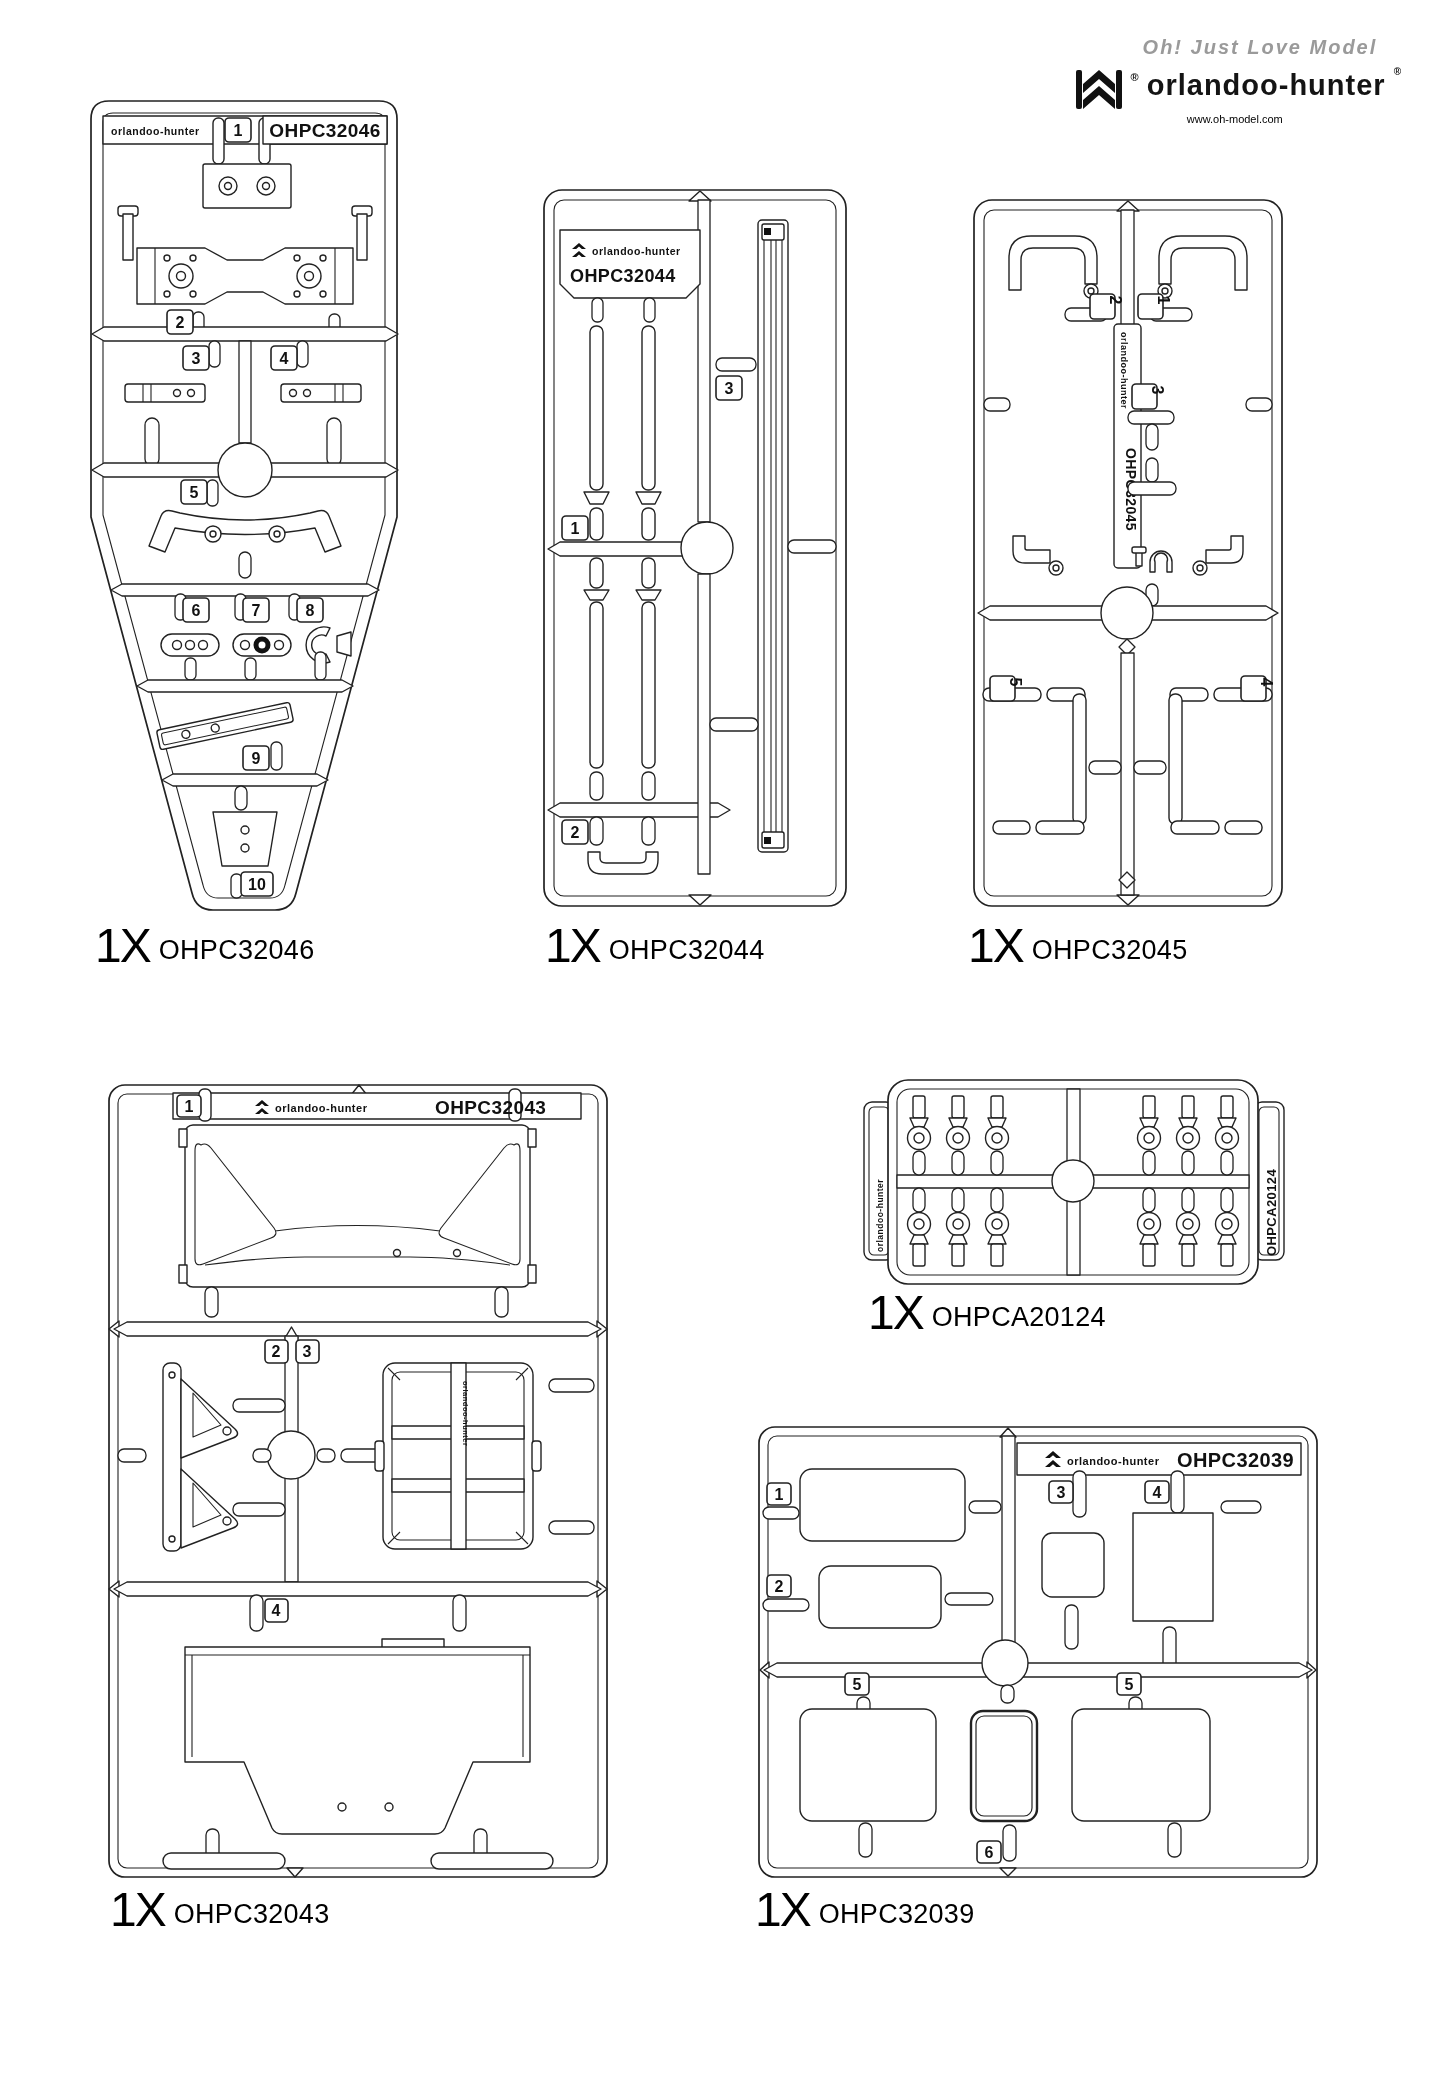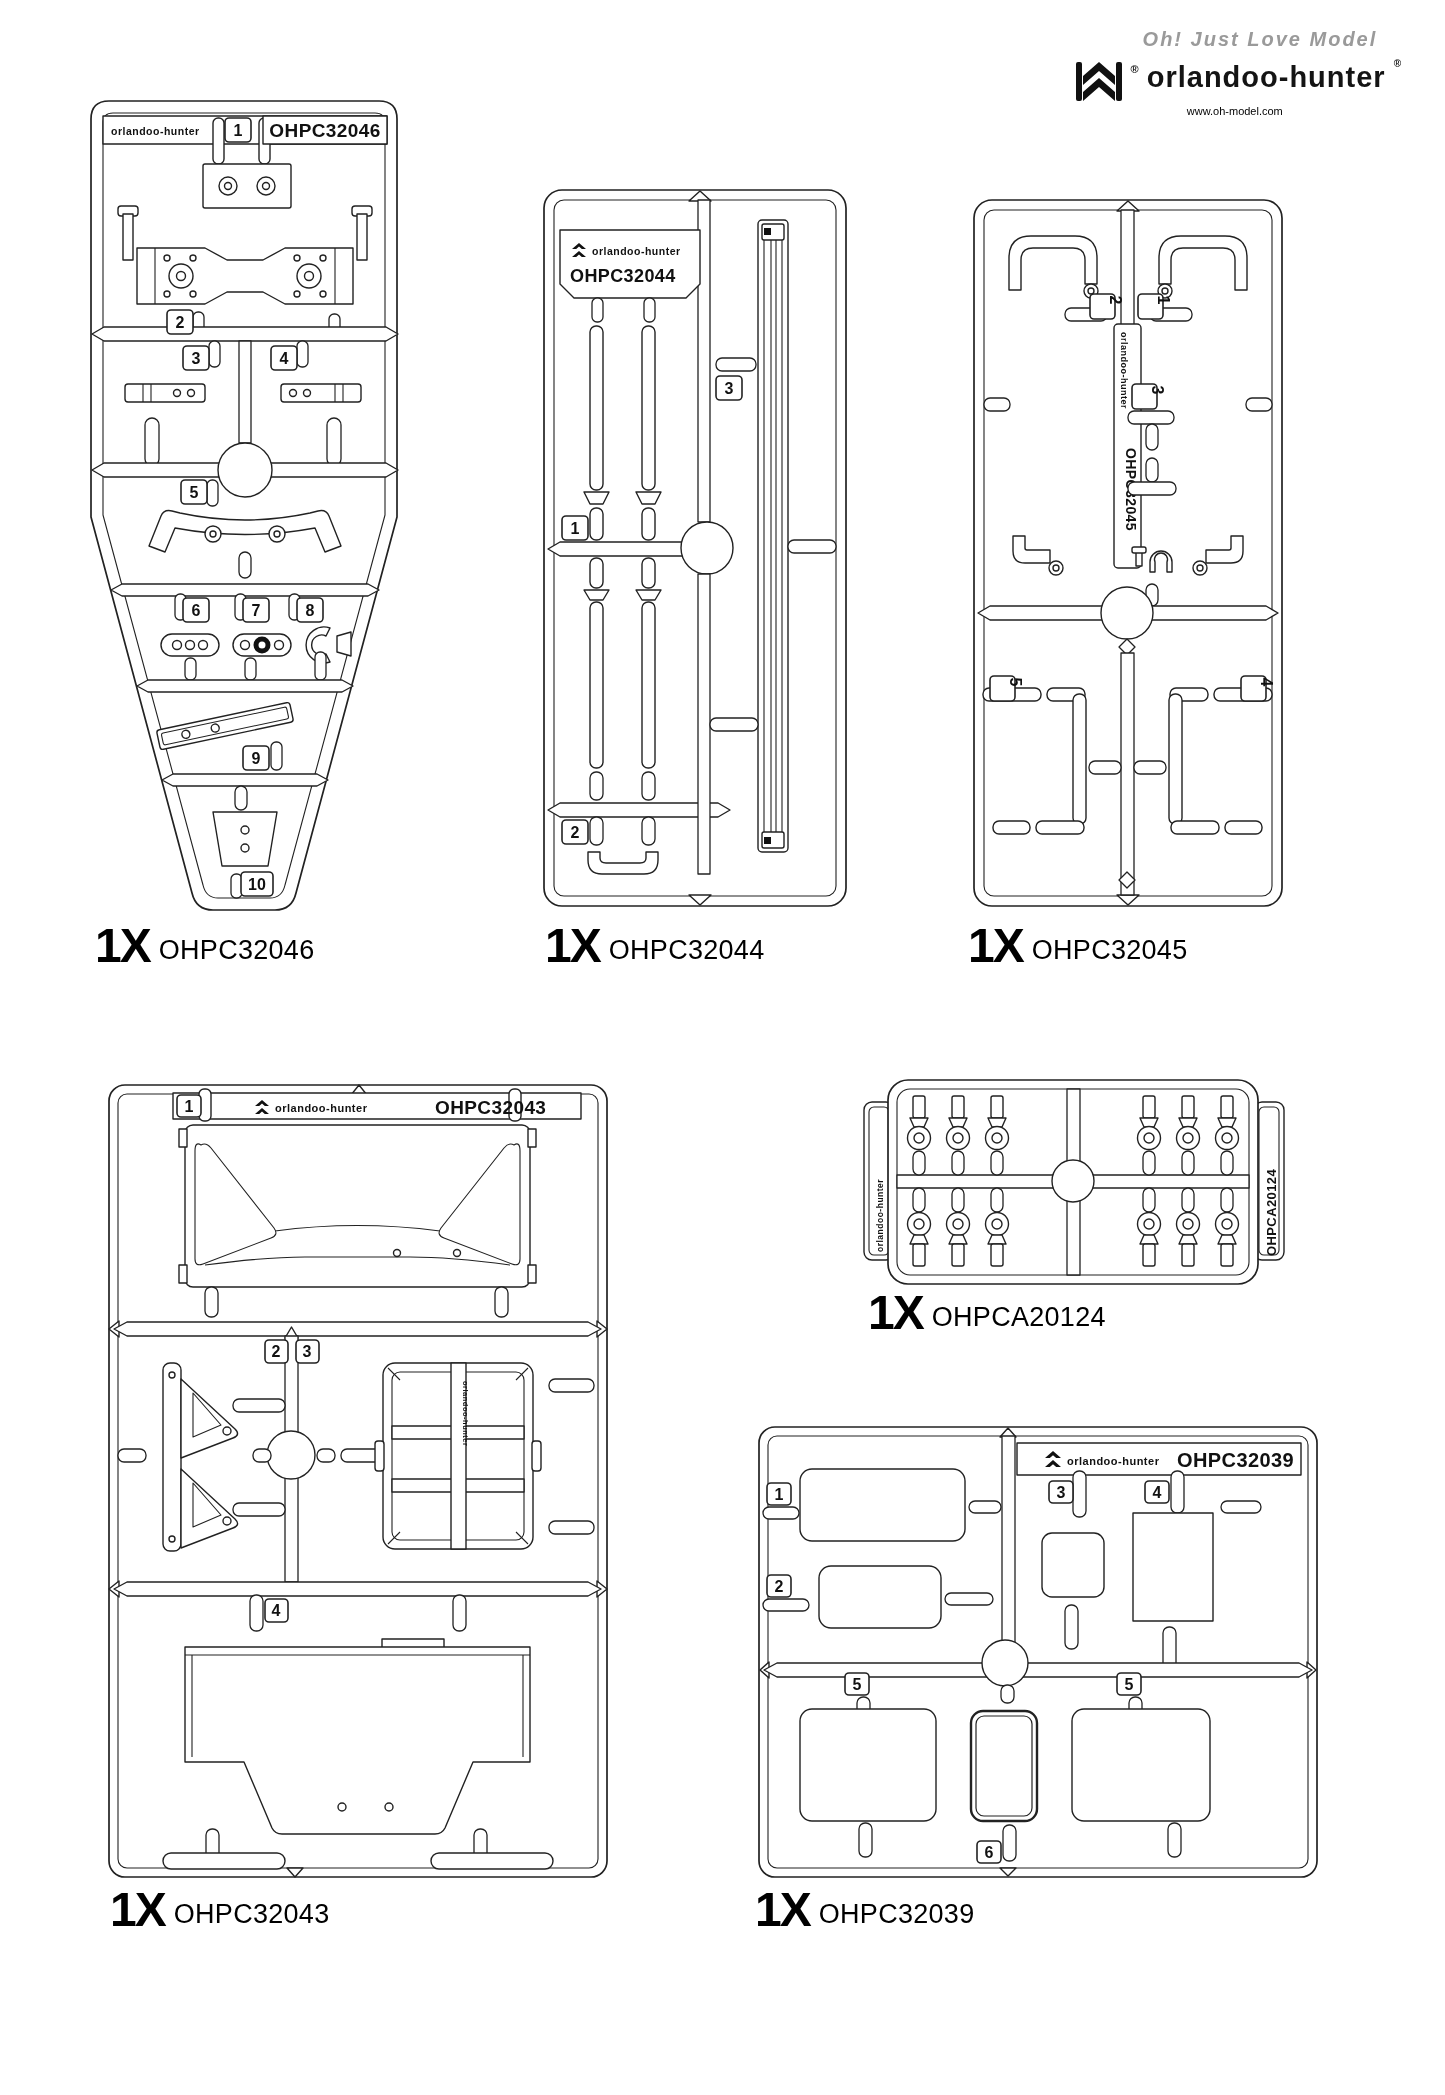--- a/index.html
+++ b/index.html
@@ -14,24 +14,24 @@
   .il{fill:none;stroke:#222;stroke-width:1.1;stroke-linejoin:round}
   .pt{fill:#fff;stroke:#222;stroke-width:1.4;stroke-linejoin:round}
   .rn{fill:#fff;stroke:#222;stroke-width:1.3;stroke-linejoin:round}
   .tagbox{fill:#fff;stroke:#222;stroke-width:1.6}
   .tagtx{font-size:16px;font-weight:700;fill:#111;text-anchor:middle}
   .codetx{font-weight:700;fill:#111;letter-spacing:.4px}
   .brandtx{font-weight:700;fill:#111;letter-spacing:.5px}
   .mk{fill:#111}
   
   .qty{position:absolute;display:flex;align-items:flex-end;gap:9px;color:#000;white-space:nowrap}
-  .qty .x{font-size:48px;font-weight:700;line-height:.76;letter-spacing:-2px}
+  .qty .x{font-size:48px;font-weight:400;line-height:.76;letter-spacing:-2px}
   .qty .c{font-size:27px;line-height:1.02;letter-spacing:.3px}
   
-  .brand-block{position:absolute;right:44px;top:28px;text-align:left}
+  .brand-block{position:absolute;right:44px;top:36px;text-align:left}
   .tagline{color:#9a9a9a;font-style:italic;font-size:20px;letter-spacing:2px;margin-left:68px;font-weight:600}
   .brand-row{display:flex;align-items:center;gap:8px;margin-top:0px}
   .brand-name{font-size:29px;font-weight:800;letter-spacing:1px;color:#141414;line-height:1}
   .reg{font-size:11px;color:#141414;vertical-align:top;position:relative;top:-8px;font-weight:700}
   .reg2{font-size:10px;color:#141414;position:relative;top:-14px;font-weight:700}
   .website{color:#000000;font-size:11px;text-align:center;margin-top:2px;padding-right:6px}
   
   .footer-block{position:absolute;right:44px;top:2013px;display:flex;align-items:center;gap:13px}
   .series{display:inline-block;font-size:39px;font-weight:700;color:#58595b;transform:scaleX(.82);transform-origin:left center;letter-spacing:1px;line-height:1}
 </style>

